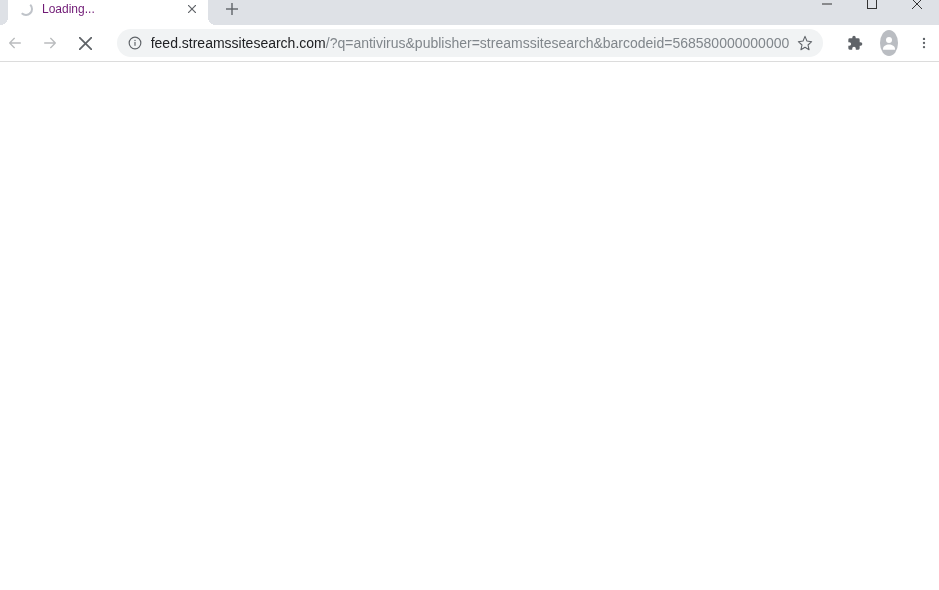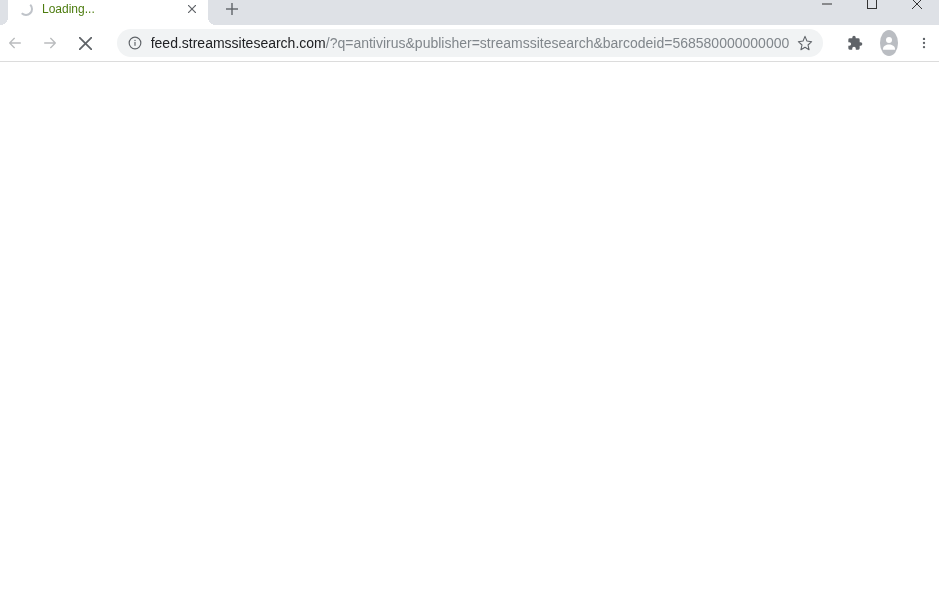--- a/index.html
+++ b/index.html
@@ -69,21 +69,21 @@
     border: 2px solid #bfc3c9;
     border-top-color: transparent;
     border-left-color: transparent;
     border-radius: 50%;
     animation: spin 0.9s linear infinite;
   }
   @keyframes spin { to { transform: rotate(360deg); } }
   .tab .title {
     flex: 1;
     font-size: 12px;
-    color: #4d7c0f;
+    color: #701a75;
     white-space: nowrap;
     overflow: hidden;
     text-overflow: ellipsis;
   }
   .tab .close {
     width: 16px;
     height: 16px;
     display: flex;
     align-items: center;
     justify-content: center;

